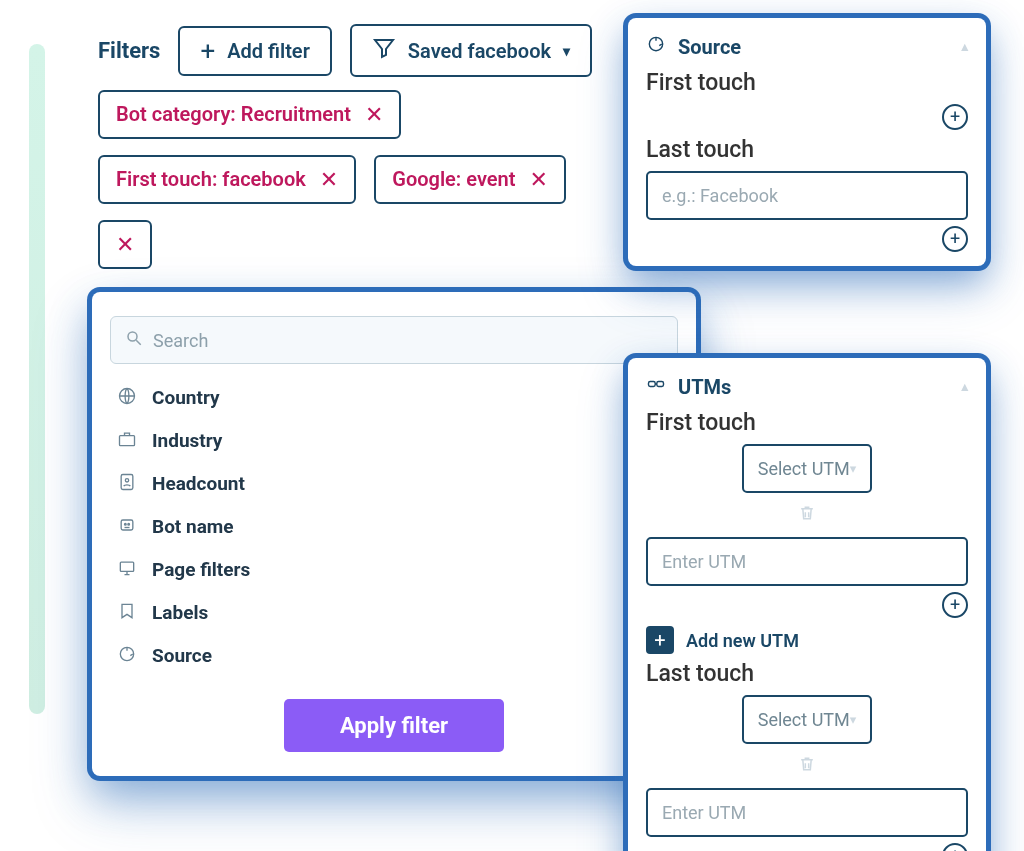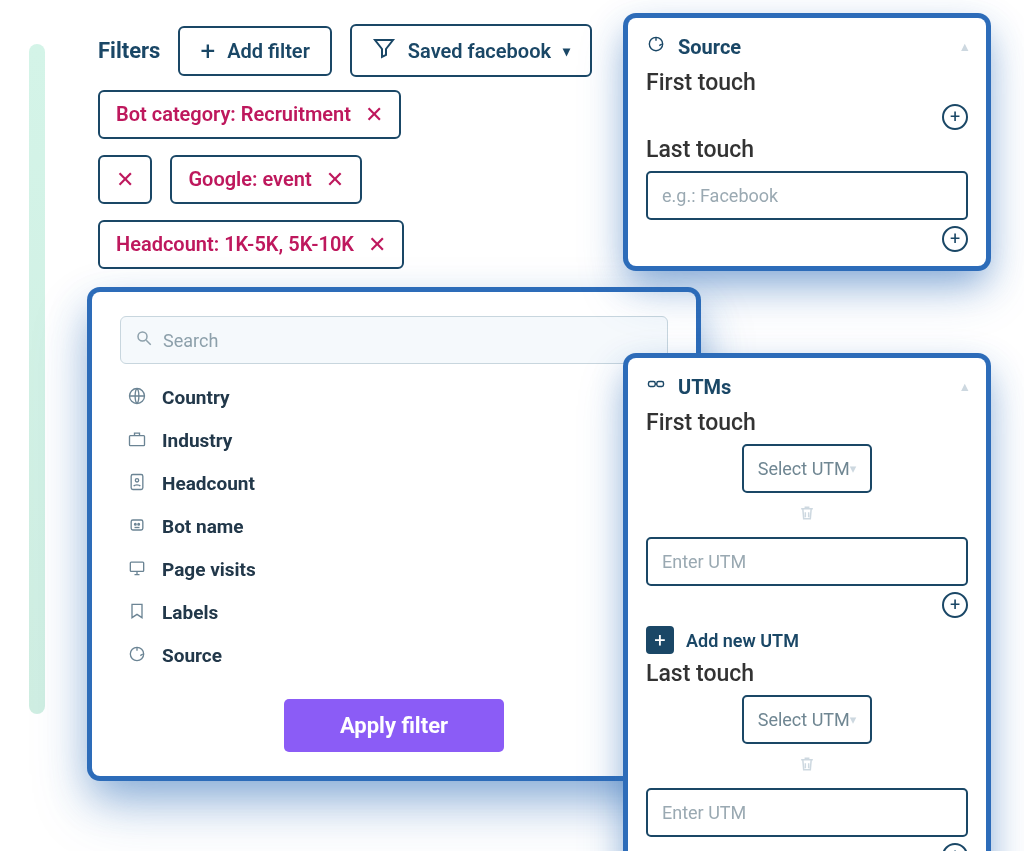--- a/index.html
+++ b/index.html
@@ -61,21 +61,21 @@
   }
   .chip .x { cursor: pointer; font-size: 22px; font-weight: 400; }
   
   .filter-panel {
     position: absolute;
     left: 92px;
     top: 292px;
     width: 604px;
     background: #fff;
     border-radius: 8px;
-    padding: 24px 28px;
+    padding: 24px 18px;
     box-shadow:
       0 0 0 5px #2d6cb9,
       0 18px 40px rgba(45,108,185,0.45),
       0 28px 60px rgba(45,108,185,0.25);
   }
   .search-box {
     display: flex;
     align-items: center;
     gap: 10px;
     background: #f5f9fc;
@@ -217,30 +217,30 @@
 
 <div class="chips">
   <div class="chip-row">
     <div class="chip">
       <span>Bot category: Recruitment</span>
       <span class="x">✕</span>
     </div>
   </div>
   <div class="chip-row">
     <div class="chip">
+      <span>First touch: facebook</span>
       <span class="x">✕</span>
     </div>
     <div class="chip">
       <span>Google: event</span>
       <span class="x">✕</span>
     </div>
   </div>
   <div class="chip-row">
     <div class="chip">
-      <span>Headcount: 1K-5K, 5K-10K</span>
       <span class="x">✕</span>
     </div>
   </div>
 </div>
 
 <div class="filter-panel">
   <div class="search-box">
     <span class="mag-icon">
       <svg viewBox="0 0 24 24">
           <circle cx="10" cy="10" r="6"></circle>
@@ -293,21 +293,21 @@
       <span>Bot name</span>
       <span class="fi-chev">▾</span>
     </div>
     <div class="filter-item">
       <span class="fi-icon">
           <svg viewBox="0 0 24 24">
             <rect x="4" y="5" width="16" height="11" rx="1"></rect>
             <path d="M9 20h6M12 16v4"></path>
           </svg>
         </span>
-      <span>Page visits</span>
+      <span>Page filters</span>
       <span class="fi-chev">▾</span>
     </div>
     <div class="filter-item">
       <span class="fi-icon">
           <svg viewBox="0 0 24 24">
             <path d="M6 4h12v16l-6-4-6 4z"></path>
           </svg>
         </span>
       <span>Labels</span>
       <span class="fi-chev">▾</span>

